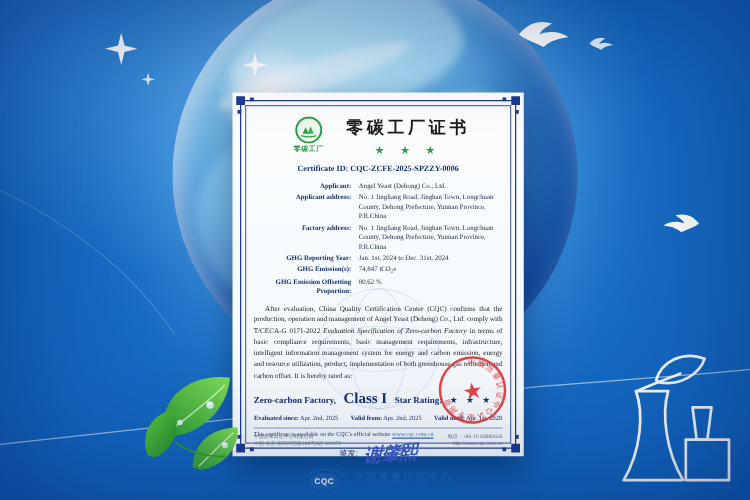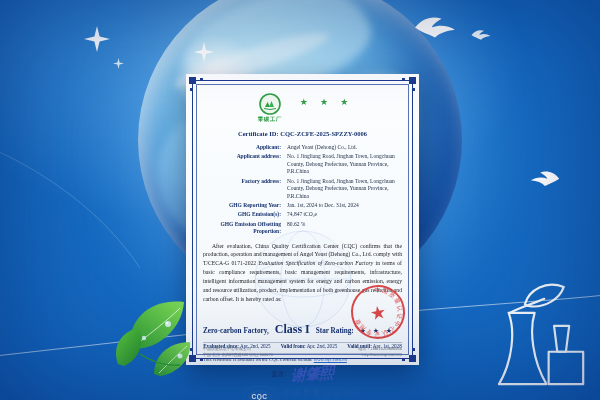--- a/index.html
+++ b/index.html
@@ -46,21 +46,21 @@
   .title-col{display:flex;flex-direction:column;align-items:center;}
   .cert-title{font-size:13.5px;font-weight:bold;color:#1a1a1a;letter-spacing:3px;font-family:"DejaVu Sans",sans-serif;}
   .title-stars{color:#2f9e45;font-size:9px;letter-spacing:5px;margin-top:4px;}
   .cert-id{margin-top:7px;text-align:center;font-size:6.5px;font-weight:bold;color:#16316e;}
   .fields{margin-top:7px;display:grid;grid-template-columns:78px 1fr;column-gap:6px;row-gap:2px;font-size:5.5px;line-height:1.35;}
   .f-label{text-align:right;font-weight:bold;color:#16316e;}
   .f-value{color:#1c2a45;}
   .statement{margin-top:6px;font-size:5.7px;line-height:1.55;text-align:justify;text-indent:9px;color:#22222a;}
   .rating{margin-top:6px;display:flex;align-items:baseline;gap:6px;color:#16316e;}
   .r-factory{font-size:7.2px;font-weight:bold;}
-  .r-class{font-size:12px;font-weight:bold;margin-top:13px;}
+  .r-class{font-size:12px;font-weight:bold;}
   .r-starlab{font-size:7.2px;font-weight:bold;}
   .r-stars{font-size:7px;letter-spacing:2.5px;}
   .dates{margin-top:6px;display:flex;justify-content:center;gap:10px;font-size:5.1px;color:#16316e;}
   .rule{border-top:.6px solid #b4c1d6;margin-top:4px;}
   .note{margin-top:2.5px;font-size:4.8px;color:#16316e;}
   .note a{color:#2a6fd6;text-decoration:underline;}
   .sig-row{margin-top:3px;display:flex;justify-content:center;align-items:center;gap:5px;}
   .sig-label{font-family:"Liberation Sans",sans-serif;font-size:6.5px;color:#16316e;}
   .sig-name{font-family:"DejaVu Serif",serif;font-style:italic;font-weight:bold;font-size:15px;color:#3b5bc4;transform:rotate(-5deg) skewX(-6deg);letter-spacing:-1px;}
   .issuer-row{margin-top:2px;display:flex;justify-content:center;align-items:center;gap:6px;}
@@ -155,20 +155,21 @@
         <div class="mark-col">
           <svg width="22" height="22" viewBox="0 0 22 22">
             <circle cx="11" cy="11" r="10" fill="#eef8ee" stroke="#2f9e45" stroke-width="1.6"></circle>
             <path d="M6 14 L8.5 9 L11 14 Z" fill="#2f9e45"></path>
             <path d="M10 14 L12.5 8 L15 14 Z" fill="#3cb357"></path>
             <path d="M5 15.5 Q11 17.5 17 15.5" stroke="#2f9e45" stroke-width="1" fill="none"></path>
           </svg>
           <span class="mark-label">零碳工厂</span>
         </div>
         <div class="title-col">
+          <div class="cert-title">零碳工厂证书</div>
           <div class="title-stars">★ ★ ★</div>
         </div>
       </div>
 
       <div class="cert-id">
         <span>Certificate ID:</span>
         <span>CQC-ZCFE-2025-SPZZY-0006</span>
       </div>
 
       <div class="fields">

